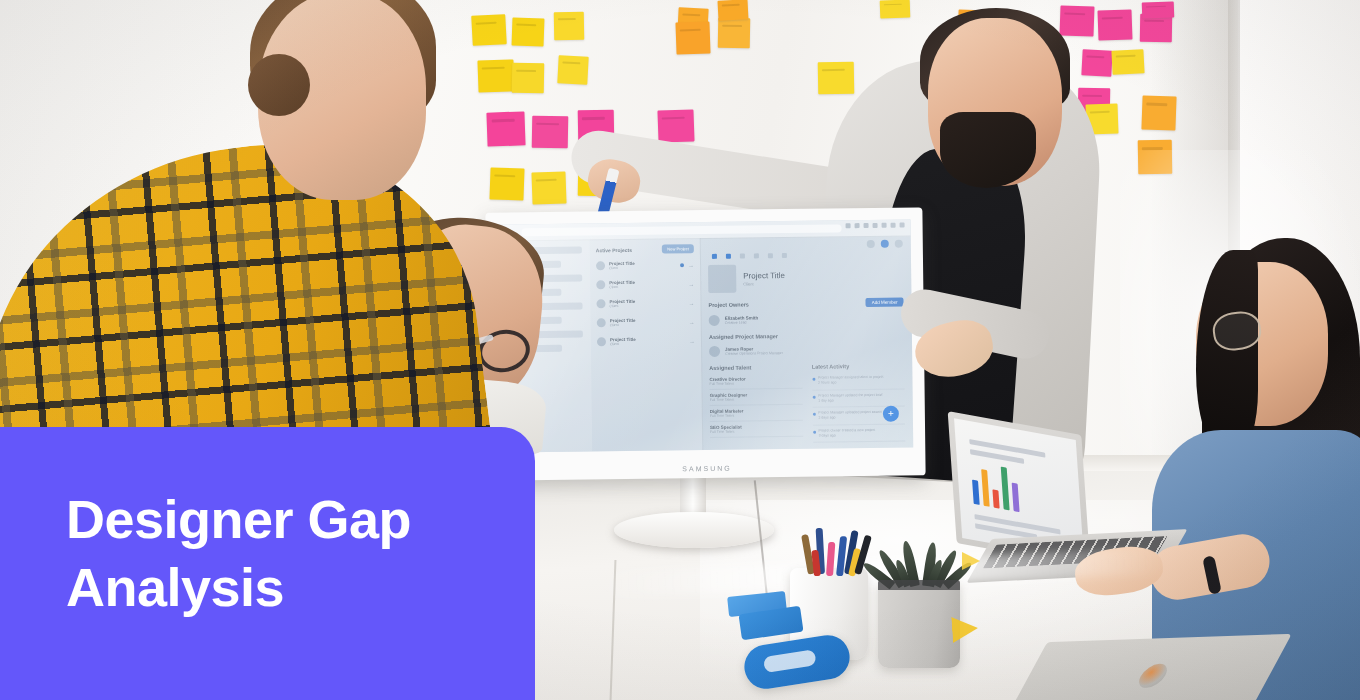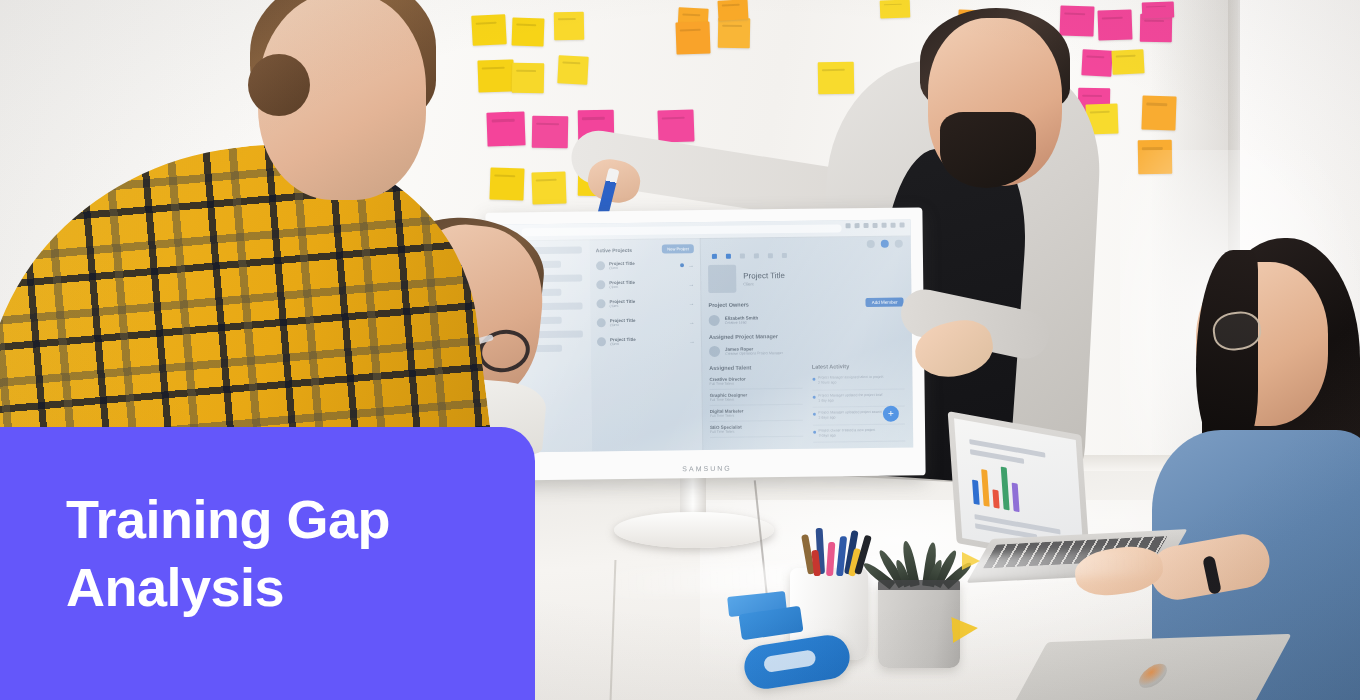--- a/index.html
+++ b/index.html
@@ -771,17 +771,17 @@
 
     <div class="plaid-body"></div>
     <div class="plaid-hair"></div>
     <div class="plaid-head"></div>
     <div class="plaid-bun"></div>
 
     <div class="photo-vignette"></div>
   </div>
 
   <div class="title-card">
-    <h1>Training Gap
+    <h1>Designer Gap
 Analysis</h1>
   </div>
 
 </div>
 
 </body></html>

